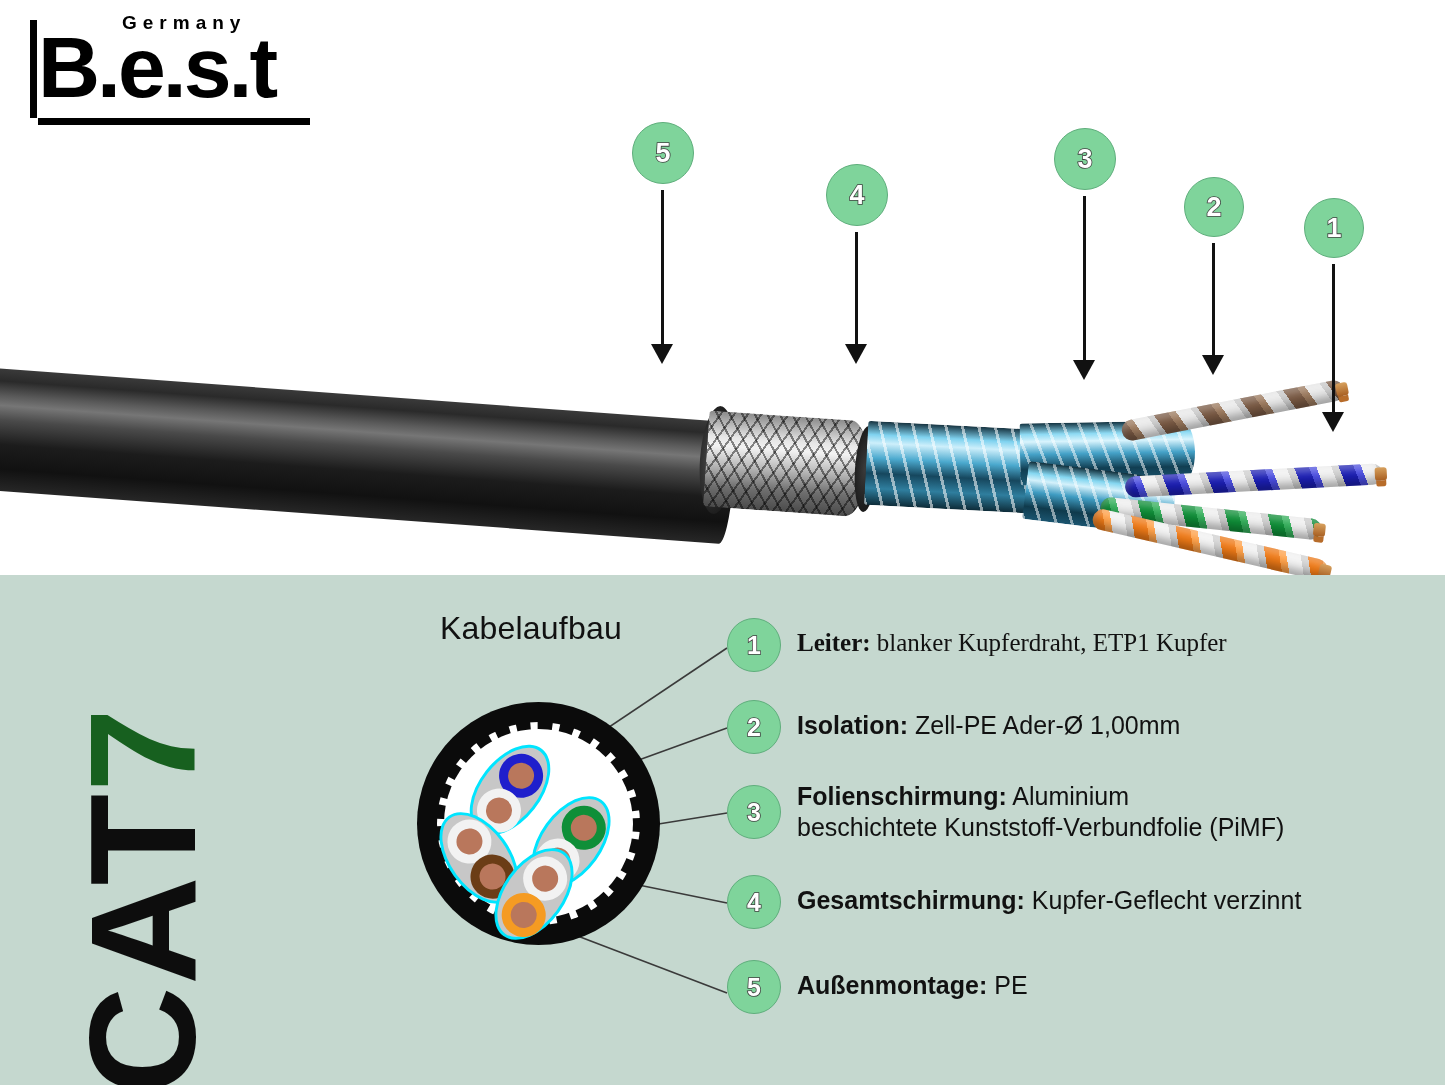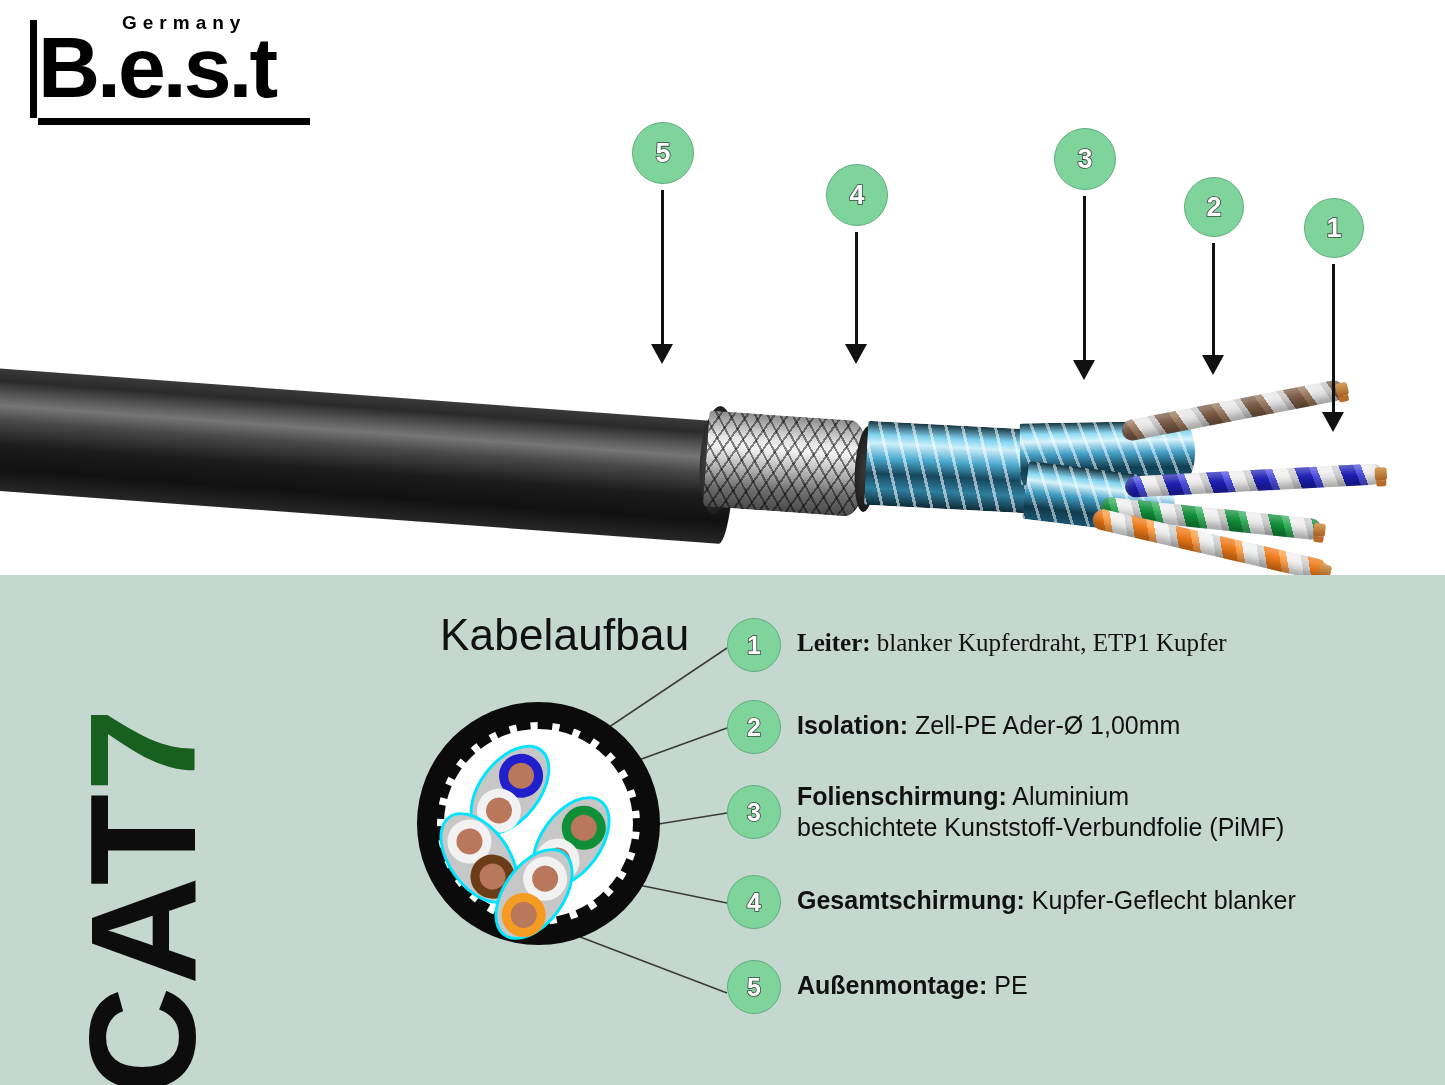--- a/index.html
+++ b/index.html
@@ -236,21 +236,21 @@
     letter-spacing: 2px;
     color: #0d0d0d;
     line-height: 1;
     white-space: nowrap;
   }
   #cat7 .seven { color: #17601f; }
 
   #kabelaufbau-title {
     position: absolute;
     left: 440px; top: 610px;
-    font-size: 44px;
+    font-size: 32px;
     color: #111;
     letter-spacing: .2px;
   }
 
   
   #cross-section {
     position: absolute;
     left: 417px; top: 702px;
     width: 243px; height: 243px;
   }
@@ -462,21 +462,21 @@
       <div>beschichtete Kunststoff-Verbundfolie (PiMF)</div>
     </div>
   </div>
 
   <div class="spec-row" style="top:875px;">
     <div class="badge spec-badge">
       <span class="badge-num">4</span>
     </div>
     <div class="spec-text" style="top:10px;">
       <b>Gesamtschirmung:</b>
-      <span>Kupfer-Geflecht blanker</span>
+      <span>Kupfer-Geflecht verzinnt</span>
     </div>
   </div>
 
   <div class="spec-row" style="top:960px;">
     <div class="badge spec-badge">
       <span class="badge-num">5</span>
     </div>
     <div class="spec-text" style="top:10px;">
       <b>Außenmontage:</b>
       <span>PE</span>

